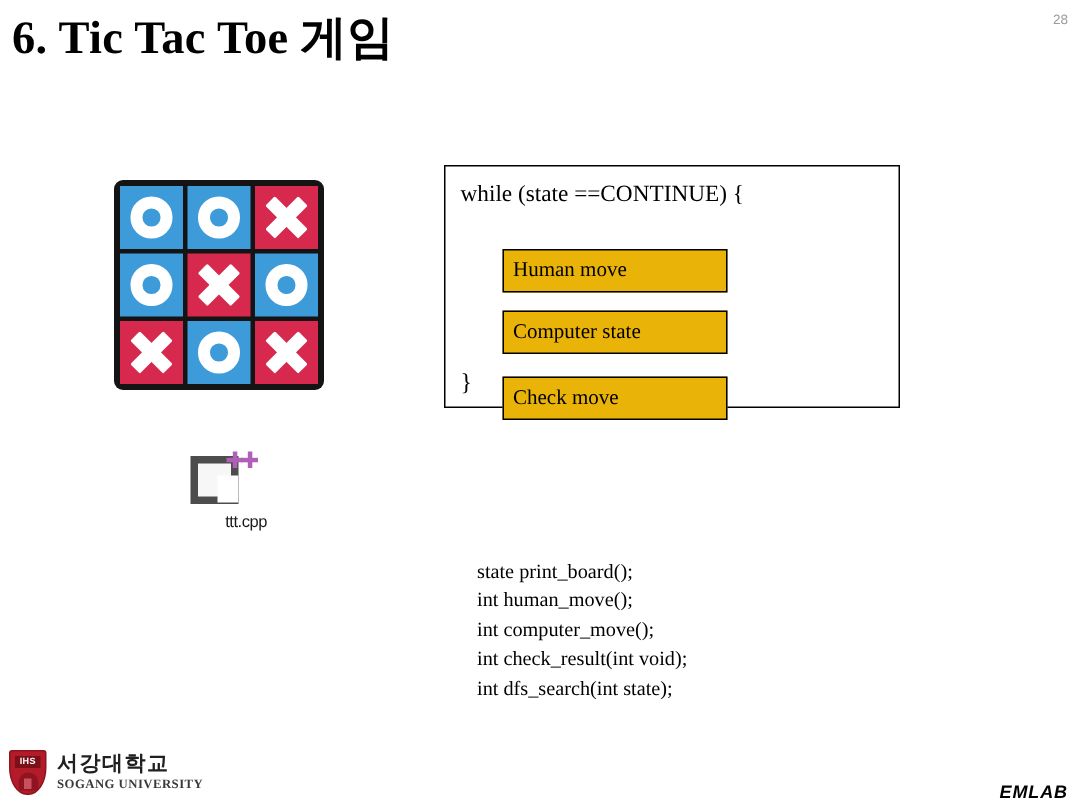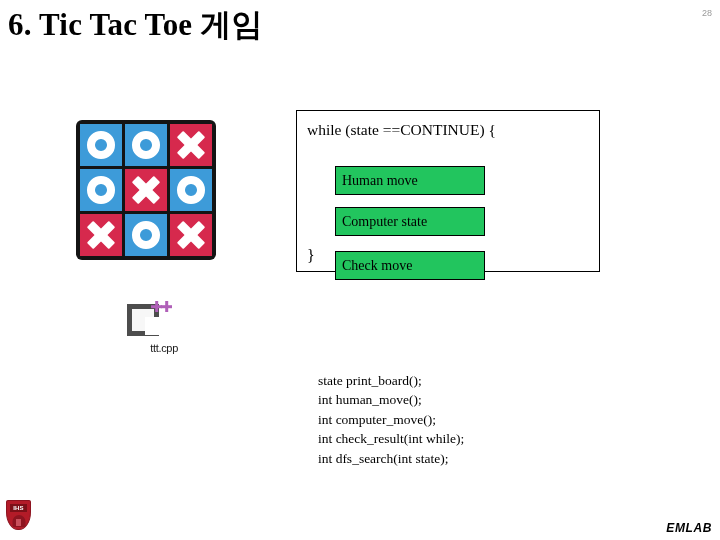--- a/index.html
+++ b/index.html
@@ -197,21 +197,21 @@
     font-size: 16px;
     color: #000000;
   }
   .step-box {
     position: absolute;
     left: 38px;
     width: 150px;
     height: 29px;
     box-sizing: border-box;
     border: 1.2px solid #000000;
-    background: #22c55e;
+    background: #eab308;
     display: flex;
     align-items: center;
     padding-left: 6px;
     font-size: 14px;
     color: #000000;
   }
   #step-human    { top: 55px; }
   #step-computer { top: 96px; }
   #step-check    { top: 140px; }
 
@@ -381,24 +381,28 @@
     <span>Check move</span>
   </div>
 
   <div id="loop-tail">}</div>
 </div>
 
 <div id="prototype-list">
   <div>state print_board();</div>
   <div>int human_move();</div>
   <div>int computer_move();</div>
-  <div>int check_result(int while);</div>
+  <div>int check_result(int void);</div>
   <div>int dfs_search(int state);</div>
 </div>
 
 <div id="university-logo">
   <div class="crest">
     <div class="crest-band">IHS</div>
     <div class="crest-emblem"></div>
   </div>
+  <div class="logo-wordmark">
+    <div id="logo-kr">서강대학교</div>
+    <div id="logo-en">SOGANG UNIVERSITY</div>
+  </div>
 </div>
 
 <div id="lab-mark">EMLAB</div>
 
 </body></html>

